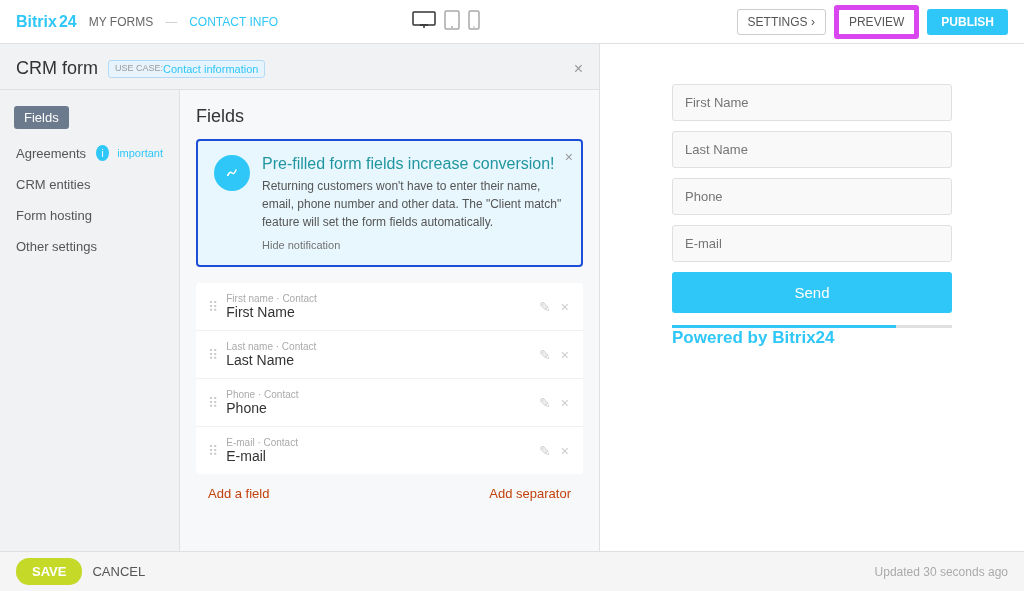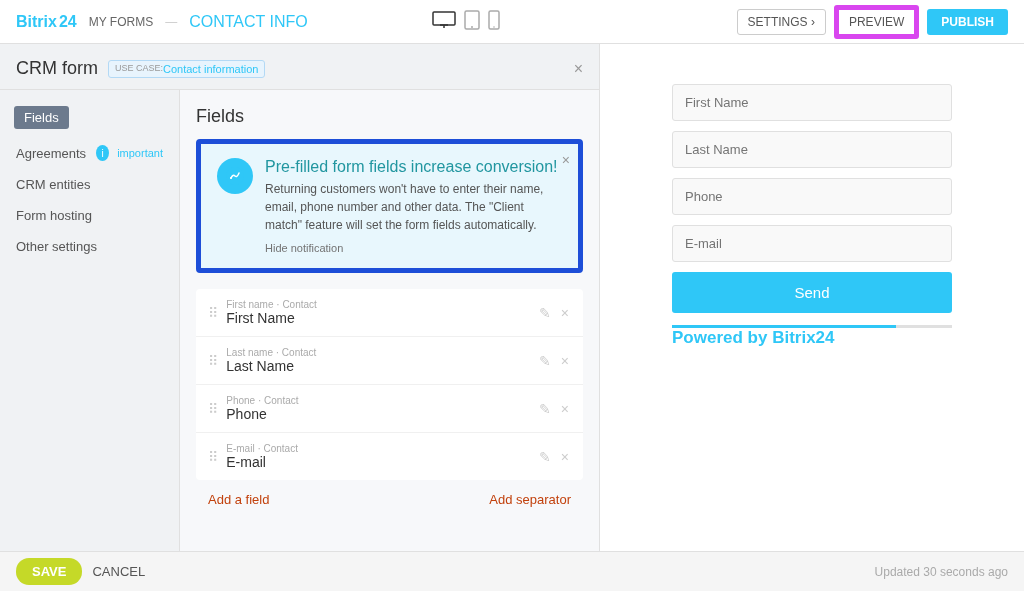--- a/index.html
+++ b/index.html
@@ -8,21 +8,21 @@
     
     .top-nav {
       display: flex; align-items: center; height: 44px;
       background: #fff; border-bottom: 1px solid #e0e0e0;
       padding: 0 16px; gap: 12px;
     }
     .logo { display: flex; gap: 2px; font-size: 16px; font-weight: bold; color: #2fc7f7; }
     .logo span.num { color: #2fc7f7; }
     .nav-link { color: #666; font-size: 12px; text-decoration: none; }
     .nav-arrow { color: #ccc; font-size: 12px; }
-    .nav-active { color: #2fc7f7; font-size: 16px; }
+    .nav-active { color: #2fc7f7; font-size: 12px; }
     .device-icons { display: flex; gap: 8px; align-items: center; margin: 0 auto; }
     .device-icon { color: #555; font-size: 16px; cursor: pointer; }
     .device-icon.active { color: #333; }
     .nav-right { display: flex; align-items: center; gap: 8px; margin-left: auto; }
     .settings-btn { background: none; border: 1px solid #ccc; border-radius: 3px; padding: 5px 10px; font-size: 12px; color: #555; cursor: pointer; }
     .preview-btn { background: none; border: 5px solid #d946ef; border-radius: 3px; padding: 5px 10px; font-size: 12px; color: #555; cursor: pointer; }
     .publish-btn { background: #2fc7f7; border: none; border-radius: 3px; padding: 6px 14px; font-size: 12px; color: #fff; cursor: pointer; font-weight: bold; }
 
     
     .main-layout { display: flex; height: calc(591px - 44px - 40px); }
@@ -40,21 +40,21 @@
     .panel-body { display: flex; flex: 1; overflow: hidden; }
     .sidebar { width: 180px; background: #f0f2f4; padding: 8px 0; border-right: 1px solid #e0e0e0; }
     .sidebar-item { padding: 8px 16px; font-size: 13px; color: #555; cursor: pointer; display: flex; align-items: center; gap: 6px; }
     .important-badge { background: #2fc7f7; color: #fff; border-radius: 50%; width: 16px; height: 16px; font-size: 10px; display: flex; align-items: center; justify-content: center; margin-left: 4px; }
 
     
     .content-area { flex: 1; padding: 16px; overflow-y: auto; background: #f7f8fa; }
     .section-title { font-size: 18px; font-weight: 300; color: #333; margin-bottom: 12px; }
 
     
-    .notification-box { background: #e8f7fd; border: 5px solid #1d4ed8; border-radius: 4px; padding: 14px 16px; margin-bottom: 16px; position: relative; display: flex; gap: 12px; }
+    .notification-box { background: #e8f7fd; border: 2px solid #1d4ed8; border-radius: 4px; padding: 14px 16px; margin-bottom: 16px; position: relative; display: flex; gap: 12px; }
     .notif-icon { width: 36px; height: 36px; background: #2fc7f7; border-radius: 50%; display: flex; align-items: center; justify-content: center; color: #fff; font-size: 18px; flex-shrink: 0; }
     .notif-content { }
     .notif-title { font-size: 16px; color: #2196a0; margin-bottom: 4px; }
     .notif-text { font-size: 12px; color: #555; line-height: 1.5; }
     .notif-hide { font-size: 11px; color: #737373; cursor: pointer; display: block; margin-top: 8px; }
     .notif-close { position: absolute; top: 8px; right: 8px; color: #999; cursor: pointer; font-size: 14px; }
 
     
     .fields-list { background: #fff; border-radius: 4px; padding: 0; }
     .field-row { display: flex; align-items: center; padding: 10px 12px; border-bottom: 1px solid #f0f0f0; gap: 8px; }

